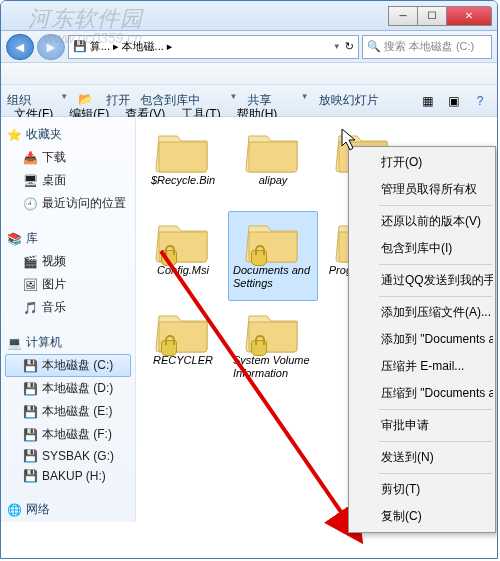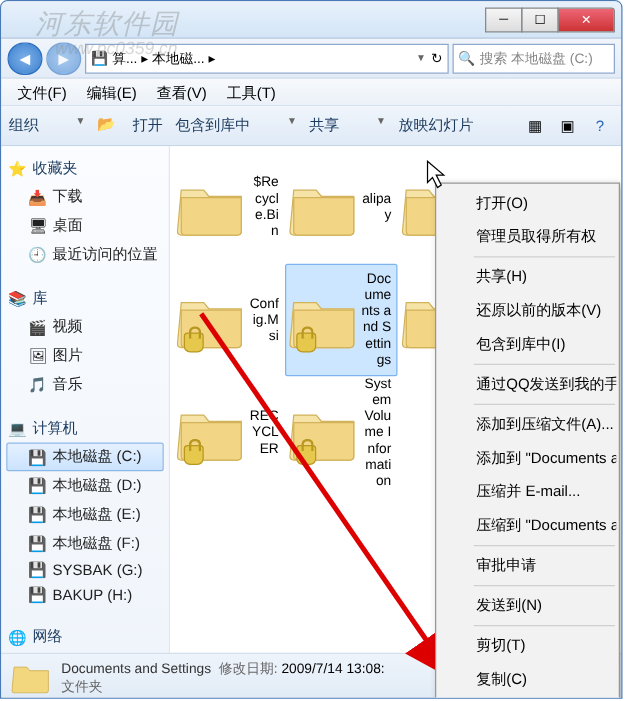--- a/index.html
+++ b/index.html
@@ -8,34 +8,34 @@
 .titlebar { height: 30px; background: linear-gradient(#e8f1fb, #d3e5f6); display: flex; align-items: center; padding: 0 5px; border-bottom: 1px solid #a0b8d8; }
 .win-controls { margin-left: auto; display: flex; }
 .win-btn { width: 30px; height: 20px; border: 1px solid #888; background: linear-gradient(#f5f5f5, #ddd); margin-left: -1px; font-size: 10px; display: flex; align-items: center; justify-content: center; cursor: pointer; }
 .win-btn.close { background: linear-gradient(#e67,#c33); width: 46px; border-radius: 0 3px 0 0; color: #fff; }
 .addrbar { height: 32px; background: linear-gradient(#f0f5fb,#e3ecf7); display: flex; align-items: center; padding: 3px 5px; gap: 3px; border-bottom: 1px solid #c2d2e6; }
 .navbtn { width: 28px; height: 26px; border-radius: 14px; background: radial-gradient(#7eb1e8,#3a7fcf); border: 1px solid #2a6dbf; display: flex; align-items: center; justify-content: center; color: #fff; font-size: 14px; cursor: pointer; }
 .navbtn.fwd { opacity: .6; }
 .addr-input { flex: 1; height: 24px; border: 1px solid #8ca8cc; background: #fff; display: flex; align-items: center; padding: 0 4px; font-size: 11px; }
 .search-input { width: 130px; height: 24px; border: 1px solid #8ca8cc; background: #fff; display: flex; align-items: center; padding: 0 4px; font-size: 11px; color: #888; }
 .menubar { height: 22px; background: linear-gradient(#f7f9fc,#ebf1f8); display: flex; padding: 0 5px; font-size: 12px; border-bottom: 1px solid #d6e1ef; }
-.menubar span { padding: 3px 8px; cursor: pointer; }
+.menubar span { padding: 3px 8px; cursor: pointer; margin-top: 40px; }
 .toolbar { height: 32px; background: linear-gradient(#eff5fb,#dfeaF7); display: flex; align-items: center; padding: 0 6px; gap: 10px; font-size: 12px; border-bottom: 1px solid #c6d5e8; }
 .tb-item { display: flex; gap: 13px; cursor: pointer; color: #1a3a5e; }
 .tb-icons { margin-left: auto; display: flex; gap: 4px; }
 .tb-icons .ico { width: 22px; height: 22px; border: 1px solid transparent; display: flex; align-items: center; justify-content: center; cursor: pointer; }
 .body { display: flex; height: 405px; }
 .sidebar { width: 135px; background: linear-gradient(#fafcff,#f0f5fb); border-right: 1px solid #dde8f4; padding: 6px 4px; font-size: 12px; overflow: hidden; }
 .sb-group { margin-bottom: 12px; }
 .sb-head { display: flex; align-items: center; gap: 4px; padding: 3px 2px; color: #1a3a5e; }
 .sb-item { display: flex; align-items: center; gap: 4px; padding: 3px 4px 3px 18px; cursor: pointer; color: #222; border-radius: 2px; }
 .sb-item.sel { background: linear-gradient(#e5f1ff,#cbe3ff); border: 1px solid #8cb8e8; padding: 2px 3px 2px 17px; }
 .content { flex: 1; background: #fff; position: relative; padding: 4px 2px; font-size: 11px; overflow: hidden; }
 .folders { display: flex; flex-wrap: wrap; }
-.folder { width: 90px; height: 90px; display: flex; flex-direction: row; align-items: center; justify-content: flex-start; text-align: right; padding: 4px 2px; cursor: pointer; border: 1px solid transparent; border-radius: 2px; }
+.folder { width: 90px; height: 90px; display: flex; flex-direction: column; align-items: center; justify-content: flex-start; text-align: left; padding: 4px 2px; cursor: pointer; border: 1px solid transparent; border-radius: 2px; font-style: italic; }
 .folder.sel { background: #cde6ff; border: 1px solid #7fb5ef; }
 .folder .ficon { width: 56px; height: 48px; position: relative; }
 .folder .fname { font-size: 11px; line-height: 13px; word-break: break-all; padding: 0 2px; }
 .lockbadge { position: absolute; bottom: -2px; left: 6px; width: 16px; height: 16px; background: #e6c84c; border: 1px solid #b89820; border-radius: 3px 3px 5px 5px; }
 .lockbadge:before { content: ""; position: absolute; top: -6px; left: 3px; width: 6px; height: 8px; border: 2px solid #b89820; border-bottom: none; border-radius: 5px 5px 0 0; }
 .ctxmenu { position: absolute; right: 1px; top: 145px; width: 148px; background: #f2f2f2; border: 1px solid #979797; box-shadow: 2px 2px 6px rgba(0,0,0,.3); font-size: 12px; padding: 2px; z-index: 50; }
 .ctx-item { padding: 5px 10px 5px 30px; cursor: pointer; white-space: nowrap; overflow: hidden; }
 .ctx-sep { height: 1px; background: #d0d0d0; margin: 2px 1px 2px 28px; }
 .statusbar { height: 38px; background: linear-gradient(#eef4fb,#e1ebf6); border-top: 1px solid #c8d7e8; display: flex; align-items: center; padding: 4px 8px; font-size: 11px; gap: 8px; }
 .status-ico { width: 32px; height: 28px; }
@@ -72,20 +72,21 @@
       <span>🔍</span>&nbsp;
       <span>搜索 本地磁盘 (C:)</span>
     </div>
   </div>
 
   <div class="menubar">
     <span>文件(F)</span>
     <span>编辑(E)</span>
     <span>查看(V)</span>
     <span>工具(T)</span>
+    <span>帮助(H)</span>
   </div>
 
   <div class="toolbar">
     <div class="tb-item"><span>组织</span>&nbsp;<span class="chev">▼</span></div>
     <div class="tb-item">
         <span>📂</span>
         <span>打开</span>
       </div>
     <div class="tb-item"><span>包含到库中</span>&nbsp;<span class="chev">▼</span></div>
     <div class="tb-item"><span>共享</span>&nbsp;<span class="chev">▼</span></div>
@@ -182,37 +183,25 @@
             <div class="ficon"><svg class="folder-svg" viewBox="0 0 56 48">
                 <path d="M4 10 h18 l4 5 h26 v28 q0 3 -3 3 h-45 q-3 0 -3 -3 z" fill="#f6e3a8" stroke="#d2b35a"></path>
                 <path d="M4 16 h48 v27 q0 3 -3 3 h-42 q-3 0 -3 -3 z" fill="#f3d586" stroke="#d2b35a"></path>
               </svg><div class="lockbadge"></div></div>
             <div class="fname">System Volume Information</div>
           </div>
         </div>
     </div>
   </div>
 
-  <div class="statusbar">
-    <div class="status-ico">
-      <svg viewBox="0 0 56 48">
-          <path d="M4 10 h18 l4 5 h26 v28 q0 3 -3 3 h-45 q-3 0 -3 -3 z" fill="#f3d77e" stroke="#c9a438"></path>
-        </svg>
-    </div>
-    <div>
-      <div><span style="color:#333">Documents and Settings</span>&nbsp;&nbsp;<span style="color:#666">修改日期:</span> <span>2009/7/14  13:08:</span></div>
-      <div style="color:#666">文件夹</div>
-    </div>
-  </div>
 
   <div class="ctxmenu">
     <div class="ctx-item" style="font-weight:normal">打开(O)</div>
     <div class="ctx-item">管理员取得所有权</div>
     <div class="ctx-sep"></div>
-    <div class="ctx-item">共享(H)</div>
     <div class="ctx-item">还原以前的版本(V)</div>
     <div class="ctx-item">包含到库中(I)</div>
     <div class="ctx-sep"></div>
     <div class="ctx-item">通过QQ发送到我的手机</div>
     <div class="ctx-sep"></div>
     <div class="ctx-item">添加到压缩文件(A)...</div>
     <div class="ctx-item">添加到 "Documents and S</div>
     <div class="ctx-item">压缩并 E-mail...</div>
     <div class="ctx-item">压缩到 "Documents and S</div>
     <div class="ctx-sep"></div>

